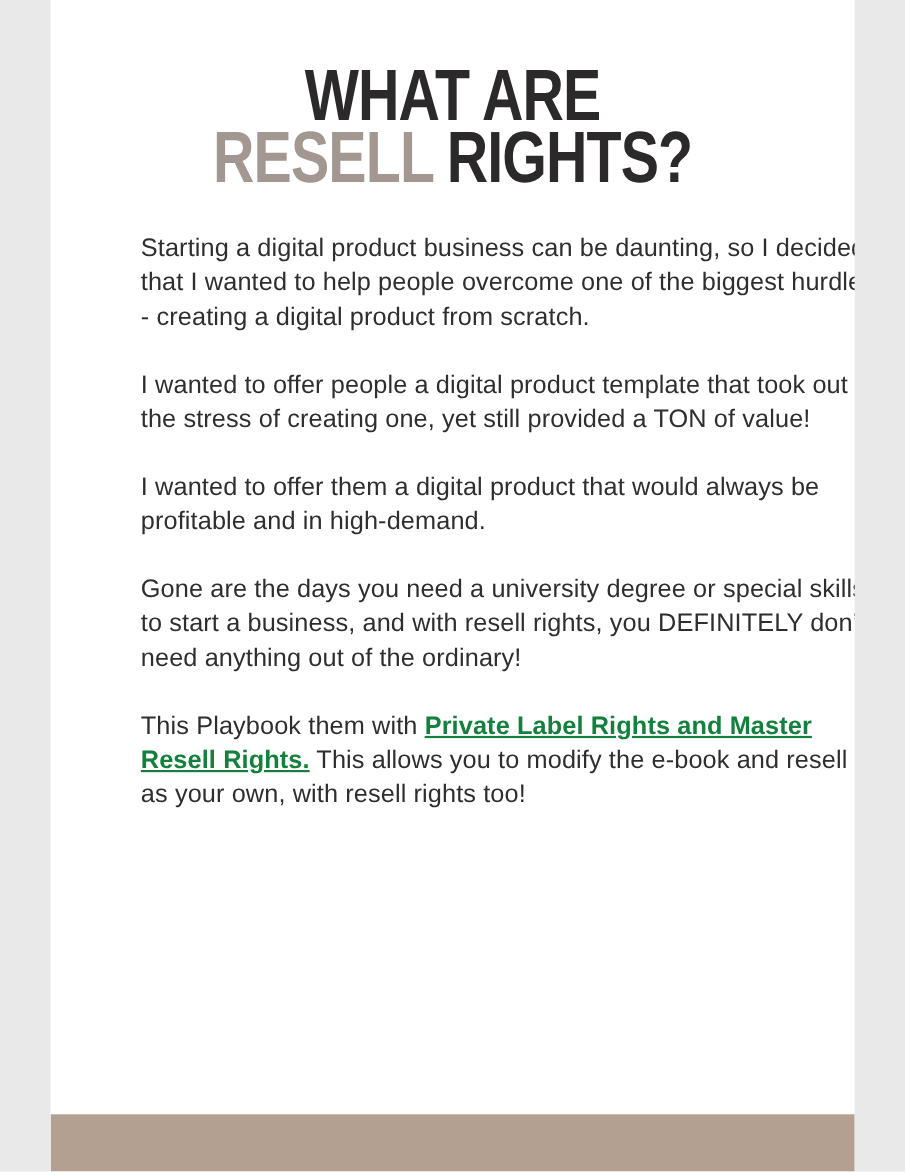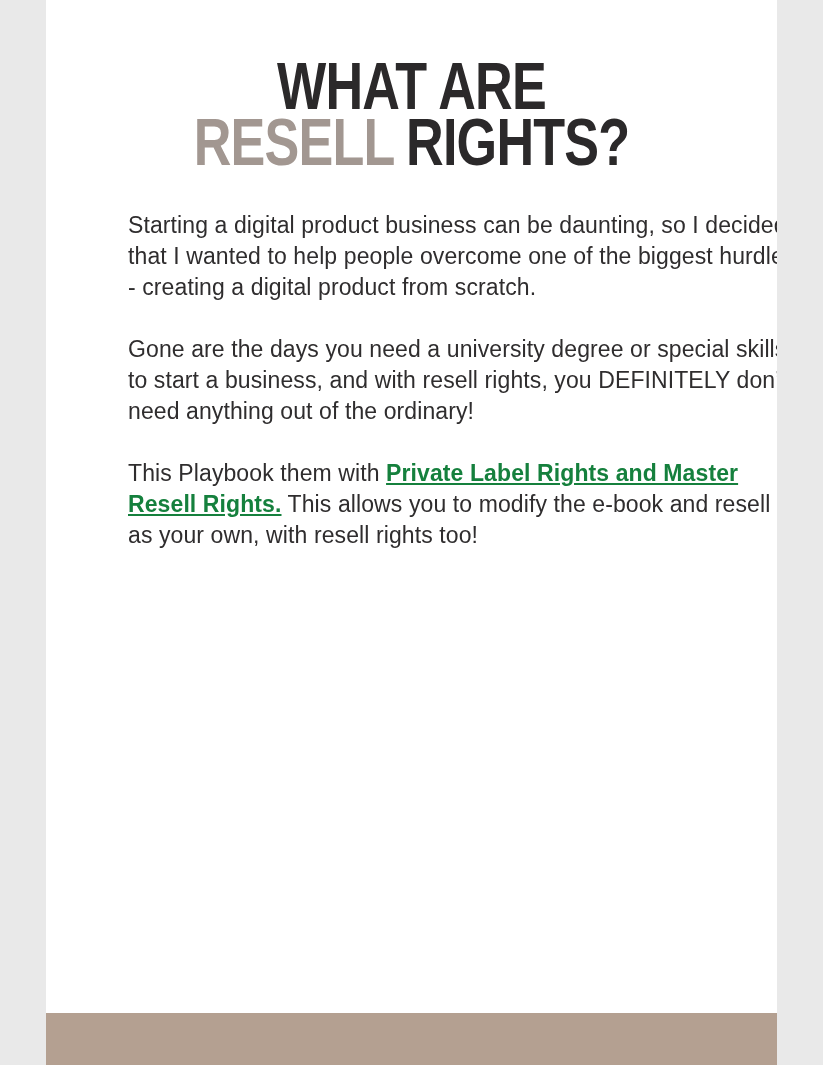--- a/index.html
+++ b/index.html
@@ -72,19 +72,21 @@
     <div class="title-line">
       <span>WHAT ARE</span>
     </div>
     <div class="title-line">
       <span class="title-accent">RESELL</span><span>RIGHTS?</span>
     </div>
   </h1>
 
   <main class="body-text">
     <p>Starting a digital product business can be daunting, so I decided that I wanted to help people overcome one of the biggest hurdles - creating a digital product from scratch.</p>
+    <p>I wanted to offer people a digital product template that took out the stress of creating one, yet still provided a TON of value!</p>
+    <p>I wanted to offer them a digital product that would always be profitable and in high-demand.</p>
     <p>Gone are the days you need a university degree or special skills to start a business, and with resell rights, you DEFINITELY don’t need anything out of the ordinary!</p>
     <p><span>This Playbook them with </span><b>Private Label Rights and Master Resell Rights.</b><span> This allows you to modify the e-book and resell it as your own, with resell rights too!</span></p>
   </main>
 
   <div class="footer-bar"></div>
 
 </div>
 
 </body></html>

